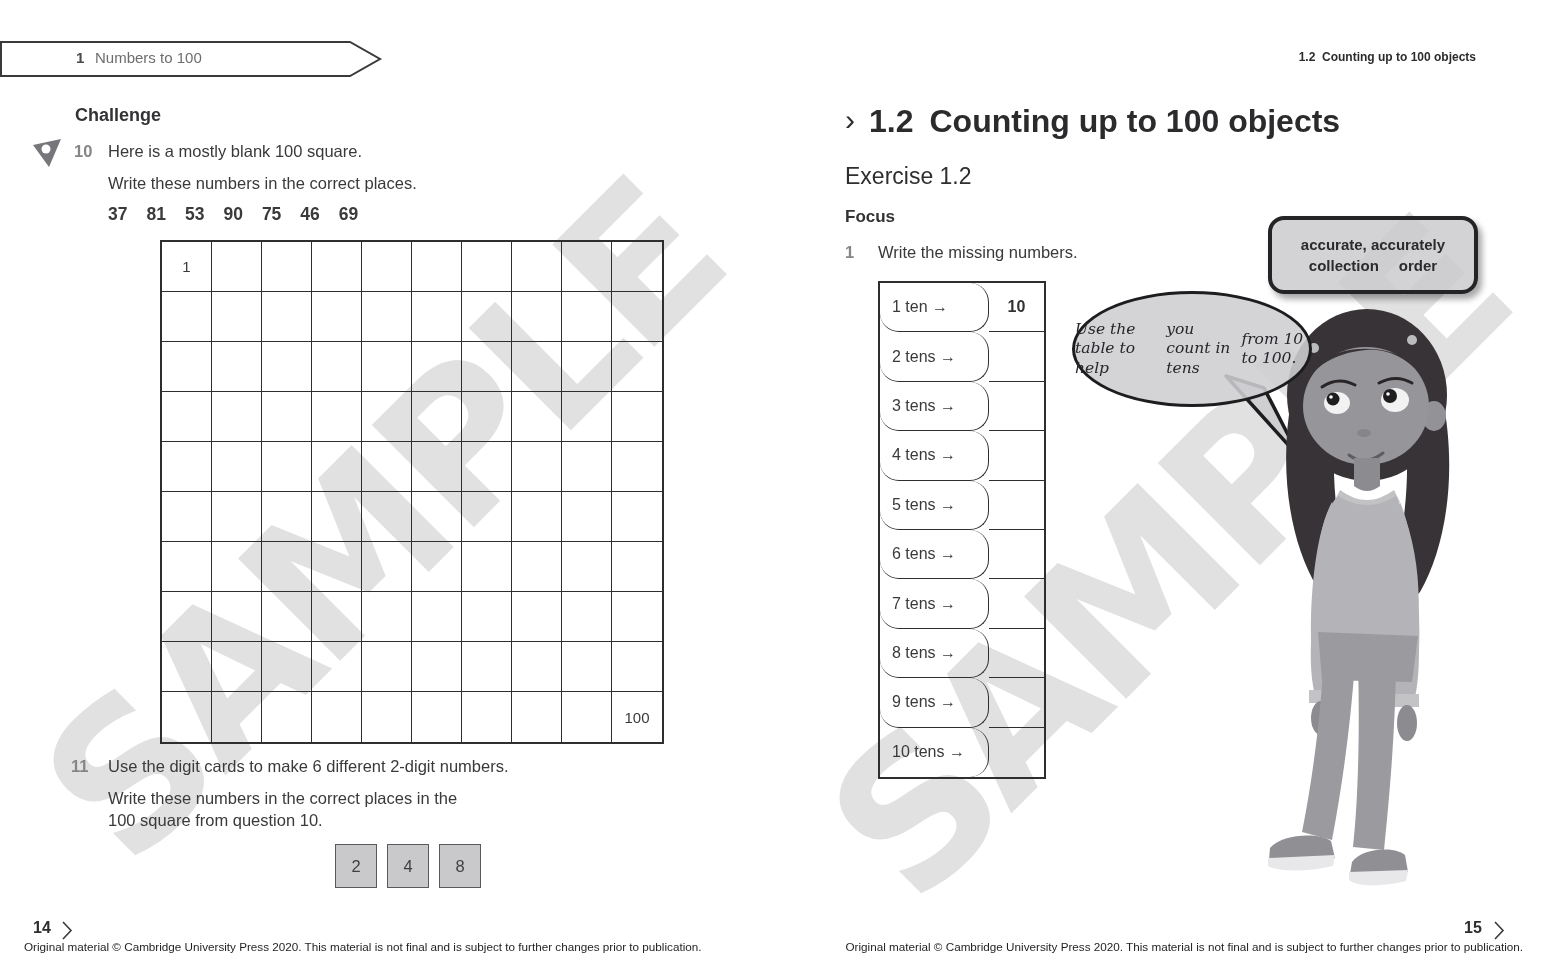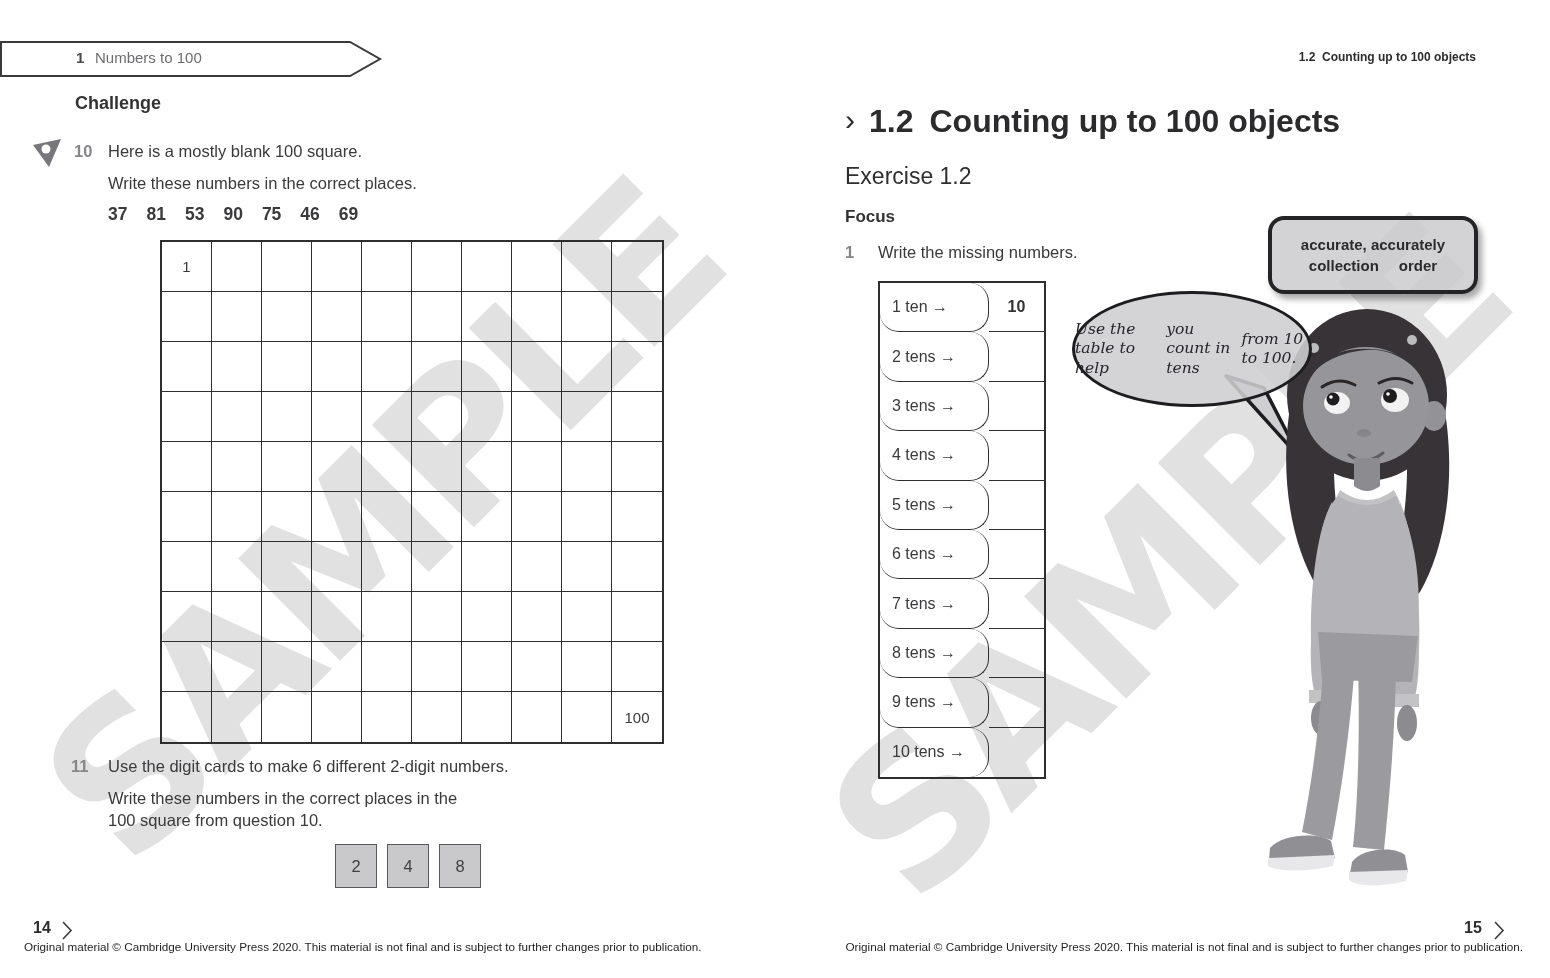--- a/index.html
+++ b/index.html
@@ -69,21 +69,21 @@
 
   <div class="watermark wm-left">SAMPLE</div>
   <div class="watermark wm-right">SAMPLE</div>
 
   <svg class="tab-svg" width="384" height="38">
     <polygon points="1,2 350,2 380,19 350,36 1,36" fill="#ffffff" stroke="#3a3a3c" stroke-width="2"></polygon>
   </svg>
   <div class="tab-text" style="left:76px;color:#4a4a4d;">1</div>
   <div class="tab-text" style="left:95px;color:#6d6d70;font-weight:400;">Numbers to 100</div>
 
-  <div class="heading" style="left:75px;top:93px;">Challenge</div>
+  <div class="heading" style="left:75px;top:105px;">Challenge</div>
 
   <svg class="dart-svg" width="34" height="34">
     <path d="M3,9 L31,3 L19,31 Z" fill="#77777b"></path>
     <circle cx="16" cy="13" r="4.5" fill="#ffffff"></circle>
   </svg>
 
   <div class="qnum" style="left:74px;top:142px;">10</div>
   <div class="qline" style="left:108px;top:142px;">Here is a mostly blank 100 square.</div>
   <div class="qline" style="left:108px;top:174px;">Write these numbers in the correct places.</div>
 

